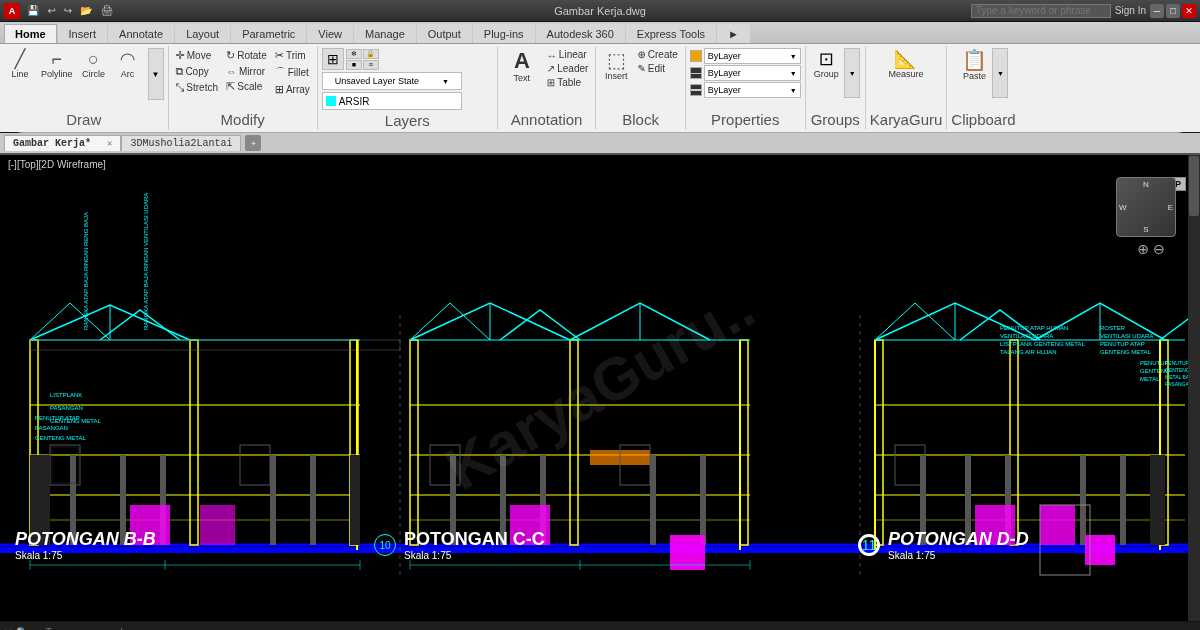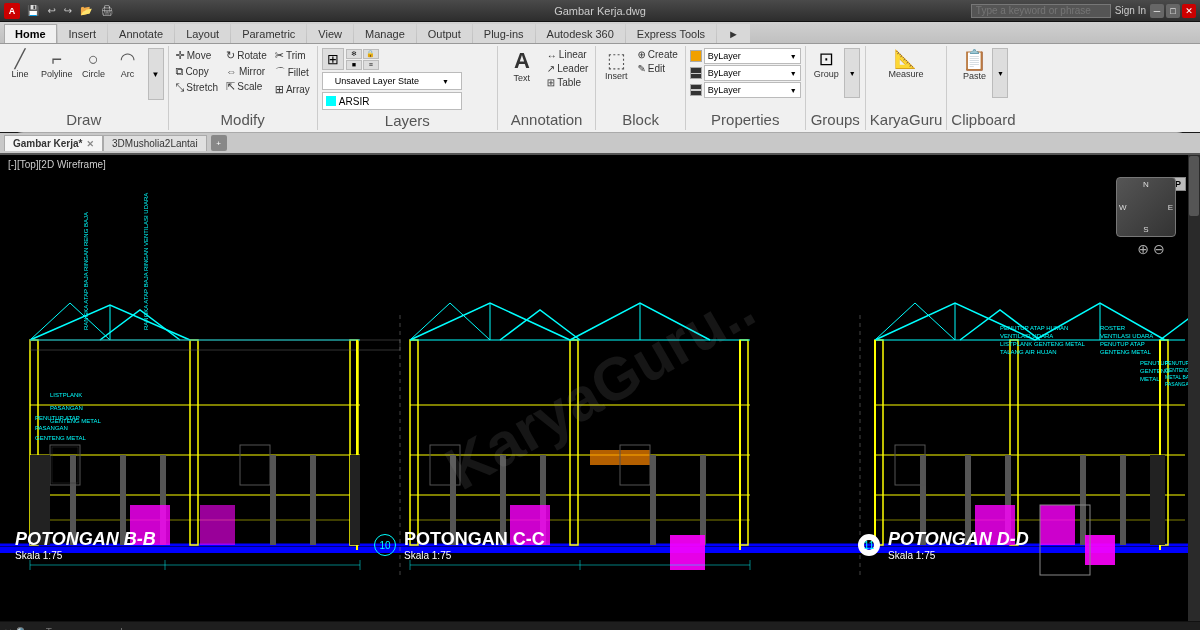--- a/index.html
+++ b/index.html
@@ -140,28 +140,29 @@
       display: flex;
       align-items: center;
       background: #c8c8c8;
       height: 22px;
       border-bottom: 2px solid #555;
       padding-left: 4px;
     }
     .doc-tab {
       display: flex;
       align-items: center;
-      gap: 4px;
+      gap: 16px;
       padding: 2px 8px;
       background: #e0e0e0;
       border: 1px solid #aaa;
       border-bottom: none;
       font-size: 10px;
       cursor: pointer;
       color: #333;
+      font-family: Liberation Mono, monospace;
     }
     .doc-tab.active { background: #f5f5f5; font-weight: bold; }
     .doc-tab .close-x { font-size: 9px; color: #888; }
     #viewport-label {
       position: absolute;
       top: 4px;
       left: 4px;
       color: #ccc;
       font-size: 10px;
       z-index: 10;
@@ -733,21 +734,21 @@
 
   <div style="position:absolute;bottom:60px;left:374px;color:white;z-index:10;display:flex;align-items:center;gap:8px;">
     <div style="width:22px;height:22px;border:1px solid #00ffff;border-radius:50%;display:flex;align-items:center;justify-content:center;color:#00ffff;font-size:10px;">10</div>
     <div>
       <div style="font-size:18px;font-weight:bold;">POTONGAN C-C</div>
       <div style="font-size:10px;">Skala 1:75</div>
     </div>
   </div>
 
   <div style="position:absolute;bottom:60px;left:858px;color:white;z-index:10;display:flex;align-items:center;gap:8px;">
-    <div style="width:22px;height:22px;border:6px solid #ffffff;border-radius:50%;display:flex;align-items:center;justify-content:center;color:#00ffff;font-size:10px;">11</div>
+    <div style="width:22px;height:22px;border:3px solid #ffffff;border-radius:50%;display:flex;align-items:center;justify-content:center;color:#00ffff;font-size:14px;">11</div>
     <div>
       <div style="font-size:18px;font-weight:bold;font-style:italic;">POTONGAN D-D</div>
       <div style="font-size:10px;">Skala 1:75</div>
     </div>
   </div>
 
   <div id="vscroll" style="position:absolute;right:0;top:0;bottom:0;width:12px;background:#2a2a2a;z-index:15;">
     <div class="scroll-thumb" style="width:10px;height:60px;margin:1px;background:#555;"></div>
   </div>
 </div>

